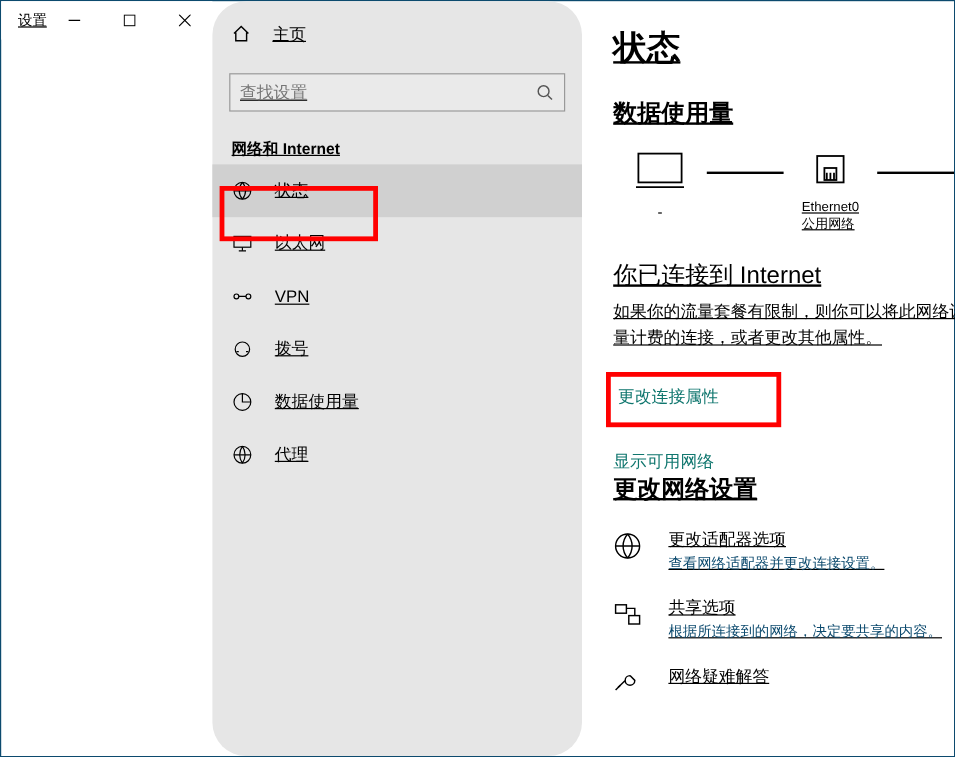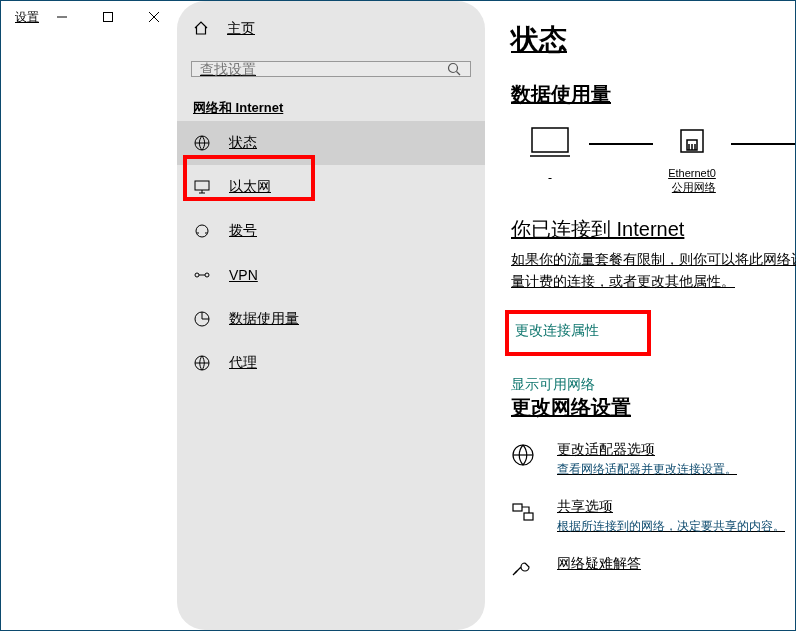--- a/index.html
+++ b/index.html
@@ -66,21 +66,21 @@
   height: 44px;
   padding-left: 16px;
   gap: 18px;
   color: #000;
 }
 .home-row .label {
   font-size: 14px;
 }
 .search-wrap {
   margin: 10px 14px 0 14px;
-  height: 16px;
+  height: 32px;
   border: 1px solid #999;
   background: #eaeaea;
   display: flex;
   align-items: center;
   box-sizing: border-box;
 }
 .search-wrap input {
   flex: 1;
   border: none;
   outline: none;
@@ -162,21 +162,21 @@
 .diag-line {
   width: 64px;
   height: 0;
   border-top: 2px solid #000;
   margin: 0 4px;
   position: relative;
   top: -16px;
 }
 .diag-label {
   font-size: 11px;
-  text-align: right;
+  text-align: left;
   line-height: 1.3;
   margin-top: 6px;
   height: 30px;
 }
 .connect-head {
   font-size: 20px;
   font-weight: 400;
   margin: 18px 0 6px 0;
 }
 .connect-desc {
@@ -297,38 +297,38 @@
             <rect x="1" y="2" width="14" height="9"></rect>
               <line x1="5" y1="14" x2="11" y2="14"></line>
               <line x1="8" y1="11" x2="8" y2="14"></line>
           </svg>
         </span>
         <span class="label">以太网</span>
       </div>
 
       <div class="nav-item">
         <span class="icon">
+          <svg width="18" height="16" viewBox="0 0 18 16" fill="none" stroke="#000" stroke-width="1">
+            <circle cx="4" cy="8" r="2"></circle>
+              <circle cx="14" cy="8" r="2"></circle>
+              <line x1="6" y1="8" x2="12" y2="8"></line>
+          </svg>
+        </span>
+        <span class="label">VPN</span>
+      </div>
+
+      <div class="nav-item">
+        <span class="icon">
           <svg width="16" height="16" viewBox="0 0 16 16" fill="none" stroke="#000" stroke-width="1">
             <circle cx="8" cy="8" r="6"></circle>
               <line x1="3" y1="10" x2="5" y2="10"></line>
               <line x1="11" y1="10" x2="13" y2="10"></line>
           </svg>
         </span>
         <span class="label">拨号</span>
-      </div>
-
-      <div class="nav-item">
-        <span class="icon">
-          <svg width="18" height="16" viewBox="0 0 18 16" fill="none" stroke="#000" stroke-width="1">
-            <circle cx="4" cy="8" r="2"></circle>
-              <circle cx="14" cy="8" r="2"></circle>
-              <line x1="6" y1="8" x2="12" y2="8"></line>
-          </svg>
-        </span>
-        <span class="label">VPN</span>
       </div>
 
       <div class="nav-item">
         <span class="icon">
           <svg width="16" height="16" viewBox="0 0 16 16" fill="none" stroke="#000" stroke-width="1">
             <circle cx="8" cy="8" r="7"></circle>
               <path d="M8 1 V8 H15"></path>
           </svg>
         </span>
         <span class="label">数据使用量</span>

